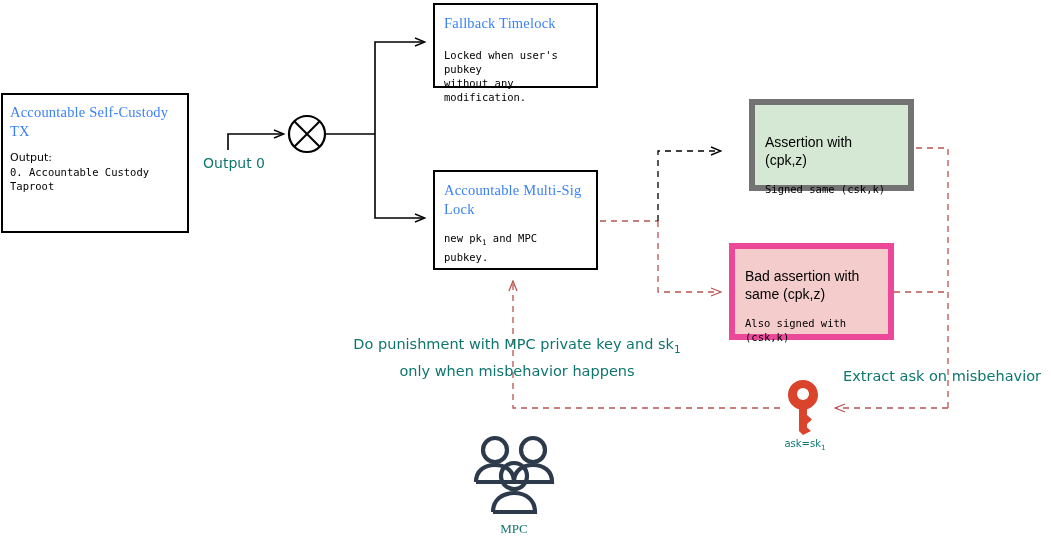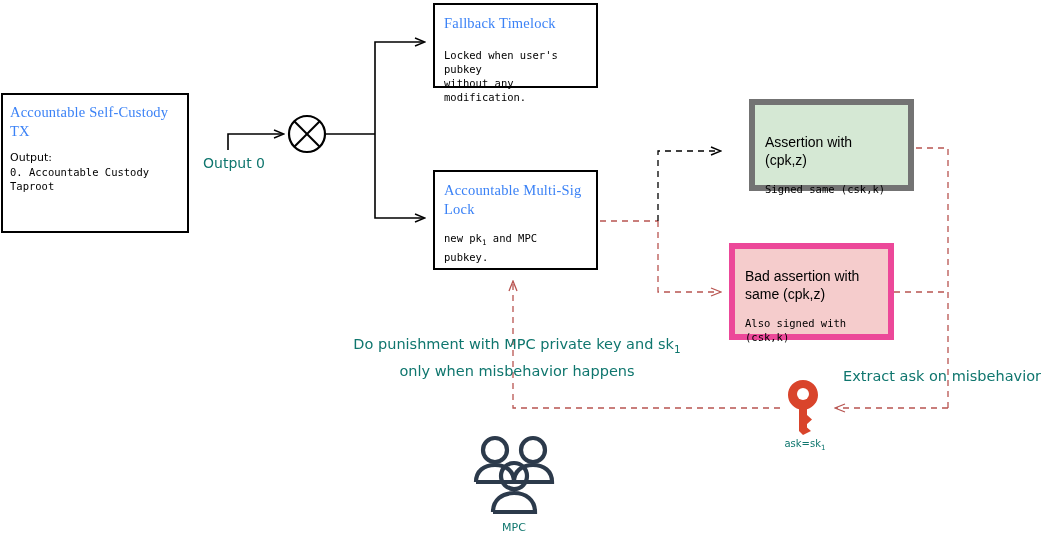--- a/index.html
+++ b/index.html
@@ -148,21 +148,22 @@
     top: 438px;
     width: 70px;
     text-align: center;
     font-size: 10px;
   }
   #label-mpc {
     left: 484px;
     top: 521px;
     width: 60px;
     text-align: center;
-    font-size: 11px;
+    font-size: 13px;
+    font-family: Liberation Serif, serif;
   }
   sub { font-size: 0.72em; }
 
   
   .icon-wrap { position: absolute; }
   #key-icon { left: 780px; top: 379px; width: 46px; height: 56px; }
   #mpc-icon { left: 470px; top: 434px; width: 88px; height: 82px; }
 </style>
 </head>
 <body>

